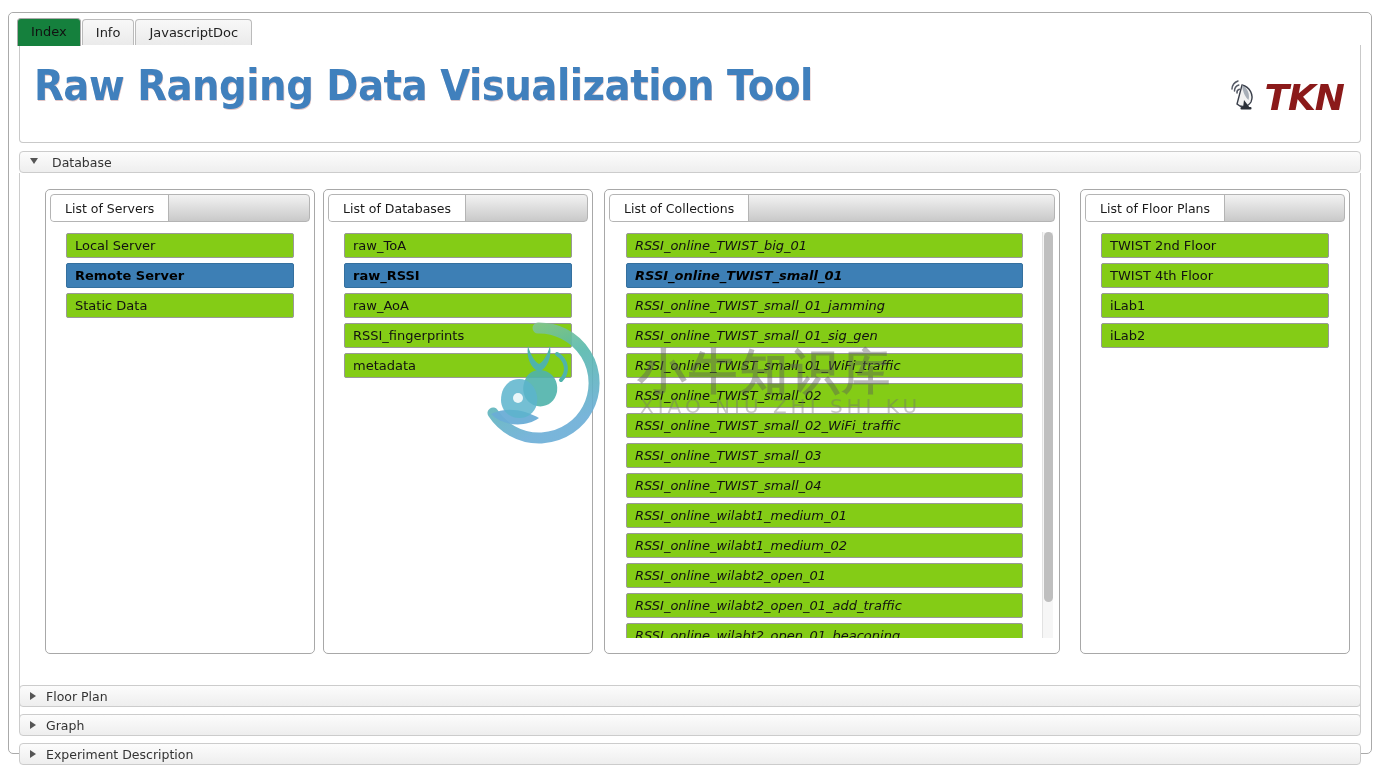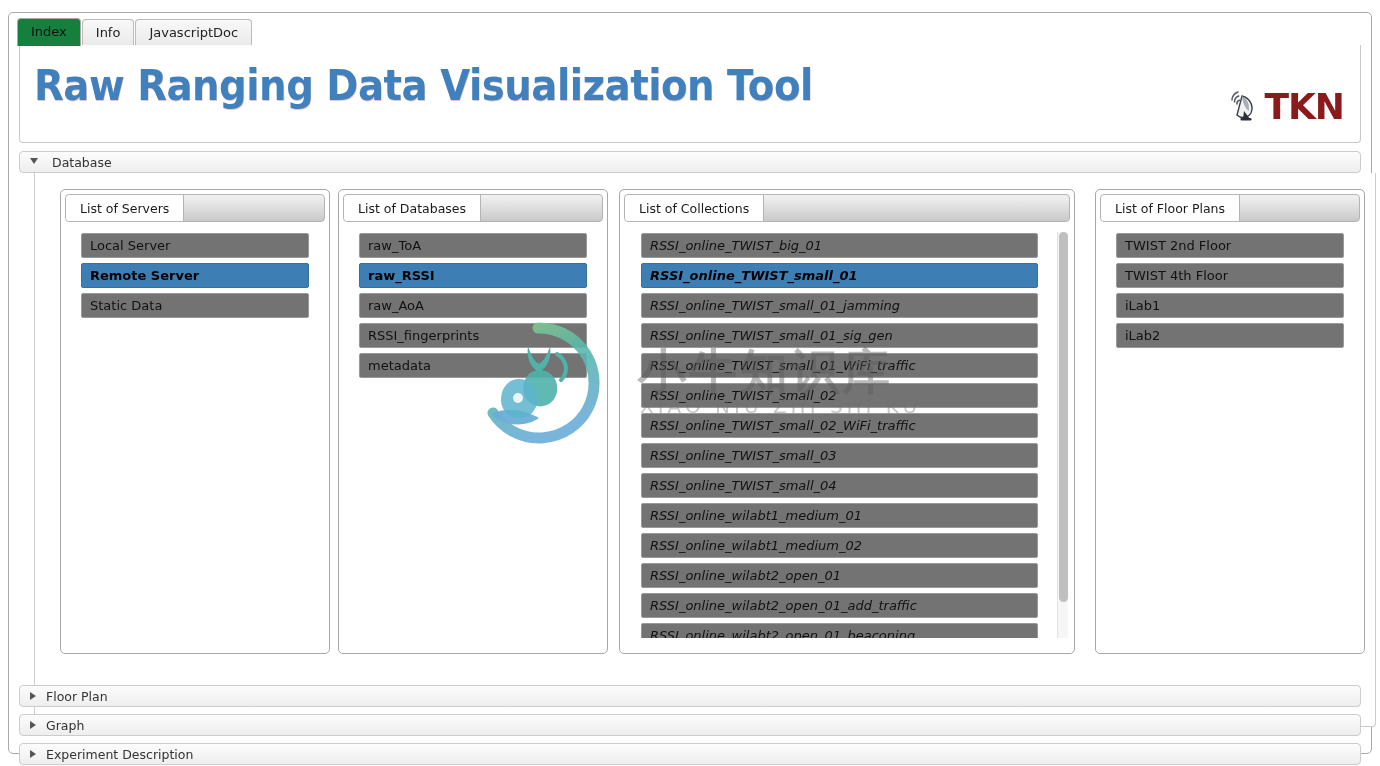--- a/index.html
+++ b/index.html
@@ -81,24 +81,25 @@
     font-weight: bold;
     letter-spacing: -0.5px;
     color: #4080bd;
     transform: scaleX(0.92);
     transform-origin: left center;
     white-space: nowrap;
     text-shadow: 0.6px 0.6px 0 rgba(190,130,130,0.45);
   }
   .logo {
     position: absolute;
-    right: 16px; top: 39px;
+    right: 16px; top: 25px;
     height: 46px;
     display: flex;
-    align-items: center;
+    align-items: flex-end;
+    font-style: italic;
   }
   .logo svg { display: block; }
   .logo-text {
     font-size: 36px;
     font-weight: bold;
     color: #8b1a1a;
     letter-spacing: -1px;
     line-height: 36px;
     margin-left: 1px;
   }
@@ -143,21 +144,20 @@
 
   
   .db-body {
     position: absolute;
     left: 10px; top: 160px;
     width: 1342px; height: 554px;
     background: #ffffff;
     border: 1px solid #cccccc;
     border-top: none;
     border-radius: 0 0 4px 4px;
-    margin-left: 15px;
   }
 
   
   .panel {
     position: absolute;
     top: 16px;
     background: #ffffff;
     border: 1px solid #a8a8a8;
     border-radius: 5px;
     padding: 4px;
@@ -204,21 +204,21 @@
   }
   #panel-collections .list-inner { left: 17px; right: 32px; font-style: italic; }
 
   .list-item {
     height: 25px;
     line-height: 23px;
     margin-bottom: 5px;
     padding: 0 8px;
     font-size: 13px;
     color: #111111;
-    background: #737373;
+    background: #84cc16;
     border: 1px solid #999999;
     border-radius: 2px;
     white-space: nowrap;
     overflow: hidden;
     cursor: pointer;
     user-select: none;
   }
   .list-item.selected {
     background: #3d7fb5;
     border-color: #35709f;

